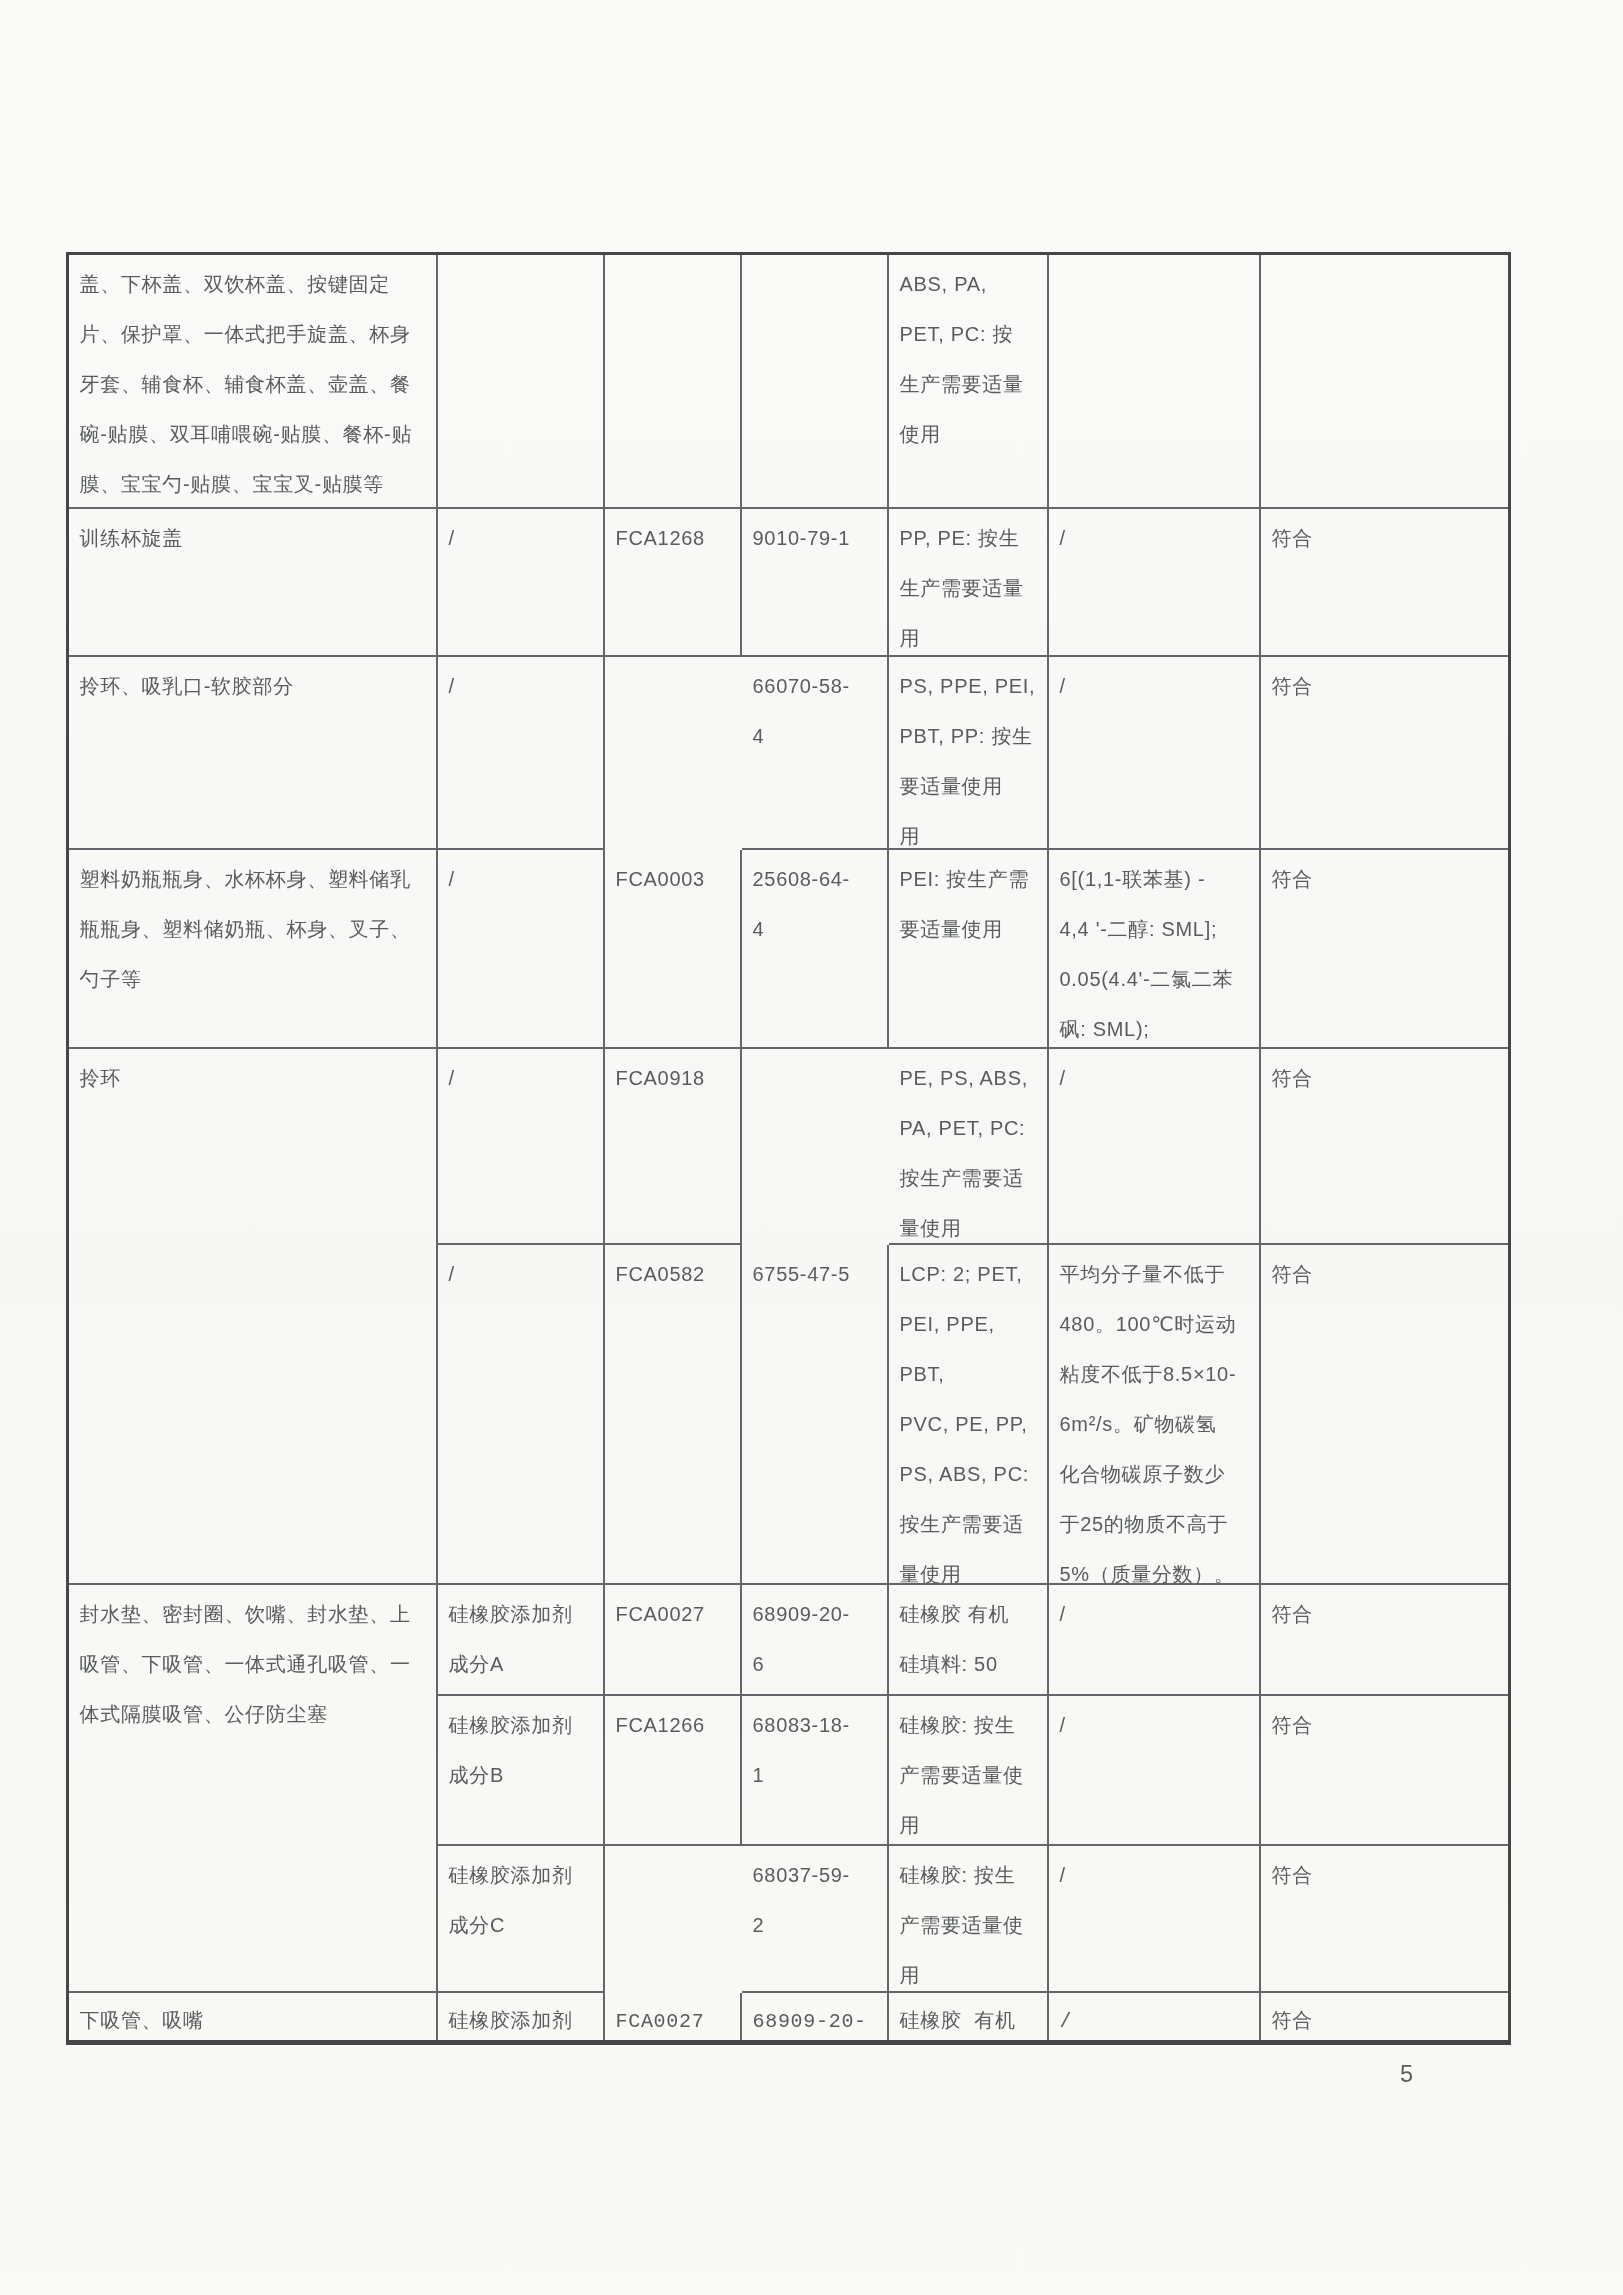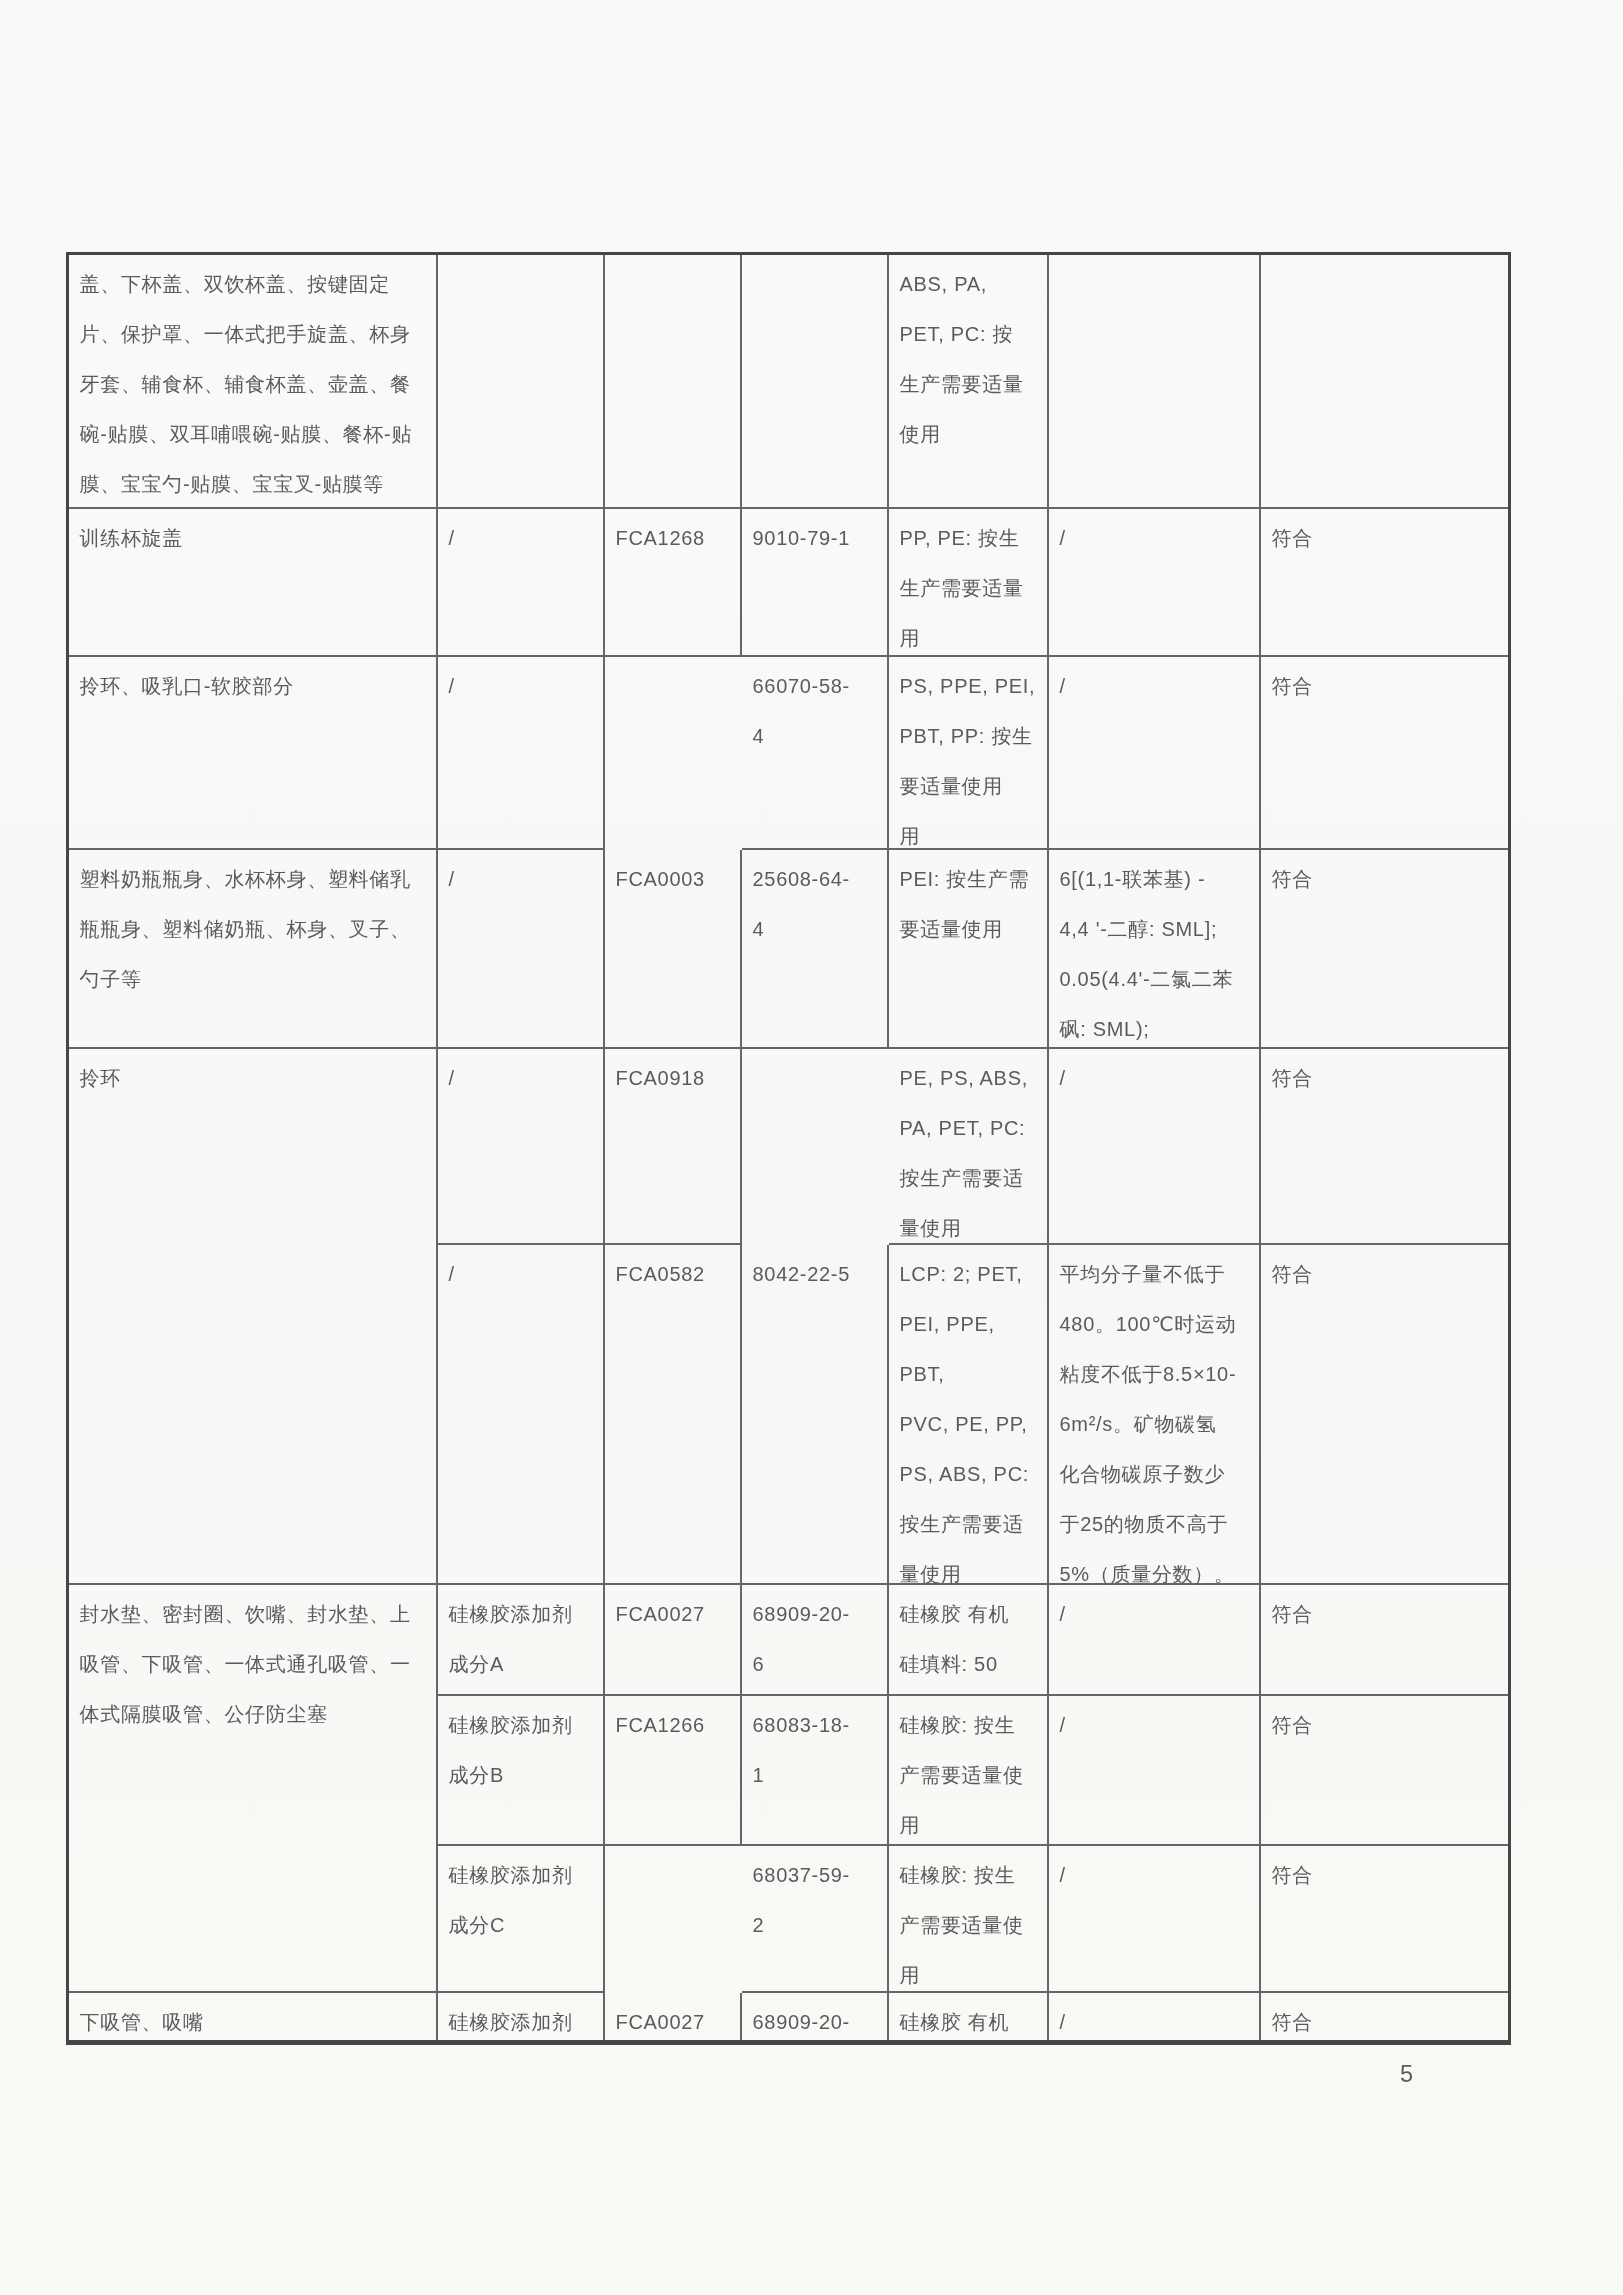--- a/index.html
+++ b/index.html
@@ -34,21 +34,21 @@
     border-bottom: 2px solid #63666a;
     padding: 3.9px 6.5px 0 10.5px;
     font-size: 20px;
     line-height: 50px;
     white-space: pre-wrap;
     color: #585c5e;
     letter-spacing: 0.7px;
     overflow: visible;
   }
   .cell.last-col { border-right: none; }
-  .cell.last-row { border-bottom: none; }
+  .cell.last-row { border-bottom: none; font-family: Liberation Mono, monospace; }
   .page-number {
     position: absolute;
     left: 1400px;
     top: 2063px;
     font-size: 23.5px;
     color: #595d5f;
     line-height: 1;
   }
 </style>
 </head>
@@ -114,21 +114,21 @@
     <div class="cell" style="grid-area:5/3">FCA0918</div>
     <div class="cell" style="grid-area:5/5">PE, PS, ABS,
 PA, PET, PC:
 按生产需要适
 量使用</div>
     <div class="cell" style="grid-area:5/6">/</div>
     <div class="cell last-col" style="grid-area:5/7">符合</div>
 
     <div class="cell" style="grid-area:6/2">/</div>
     <div class="cell" style="grid-area:6/3">FCA0582</div>
-    <div class="cell" style="grid-area:6/4">8042-22-5</div>
+    <div class="cell" style="grid-area:6/4">6755-47-5</div>
     <div class="cell" style="grid-area:6/5">LCP: 2; PET,
 PEI, PPE, PBT,
 PVC, PE, PP,
 PS, ABS, PC:
 按生产需要适
 量使用</div>
     <div class="cell" style="grid-area:6/6">平均分子量不低于
 480。100℃时运动
 粘度不低于8.5×10-
 6m²/s。矿物碳氢

